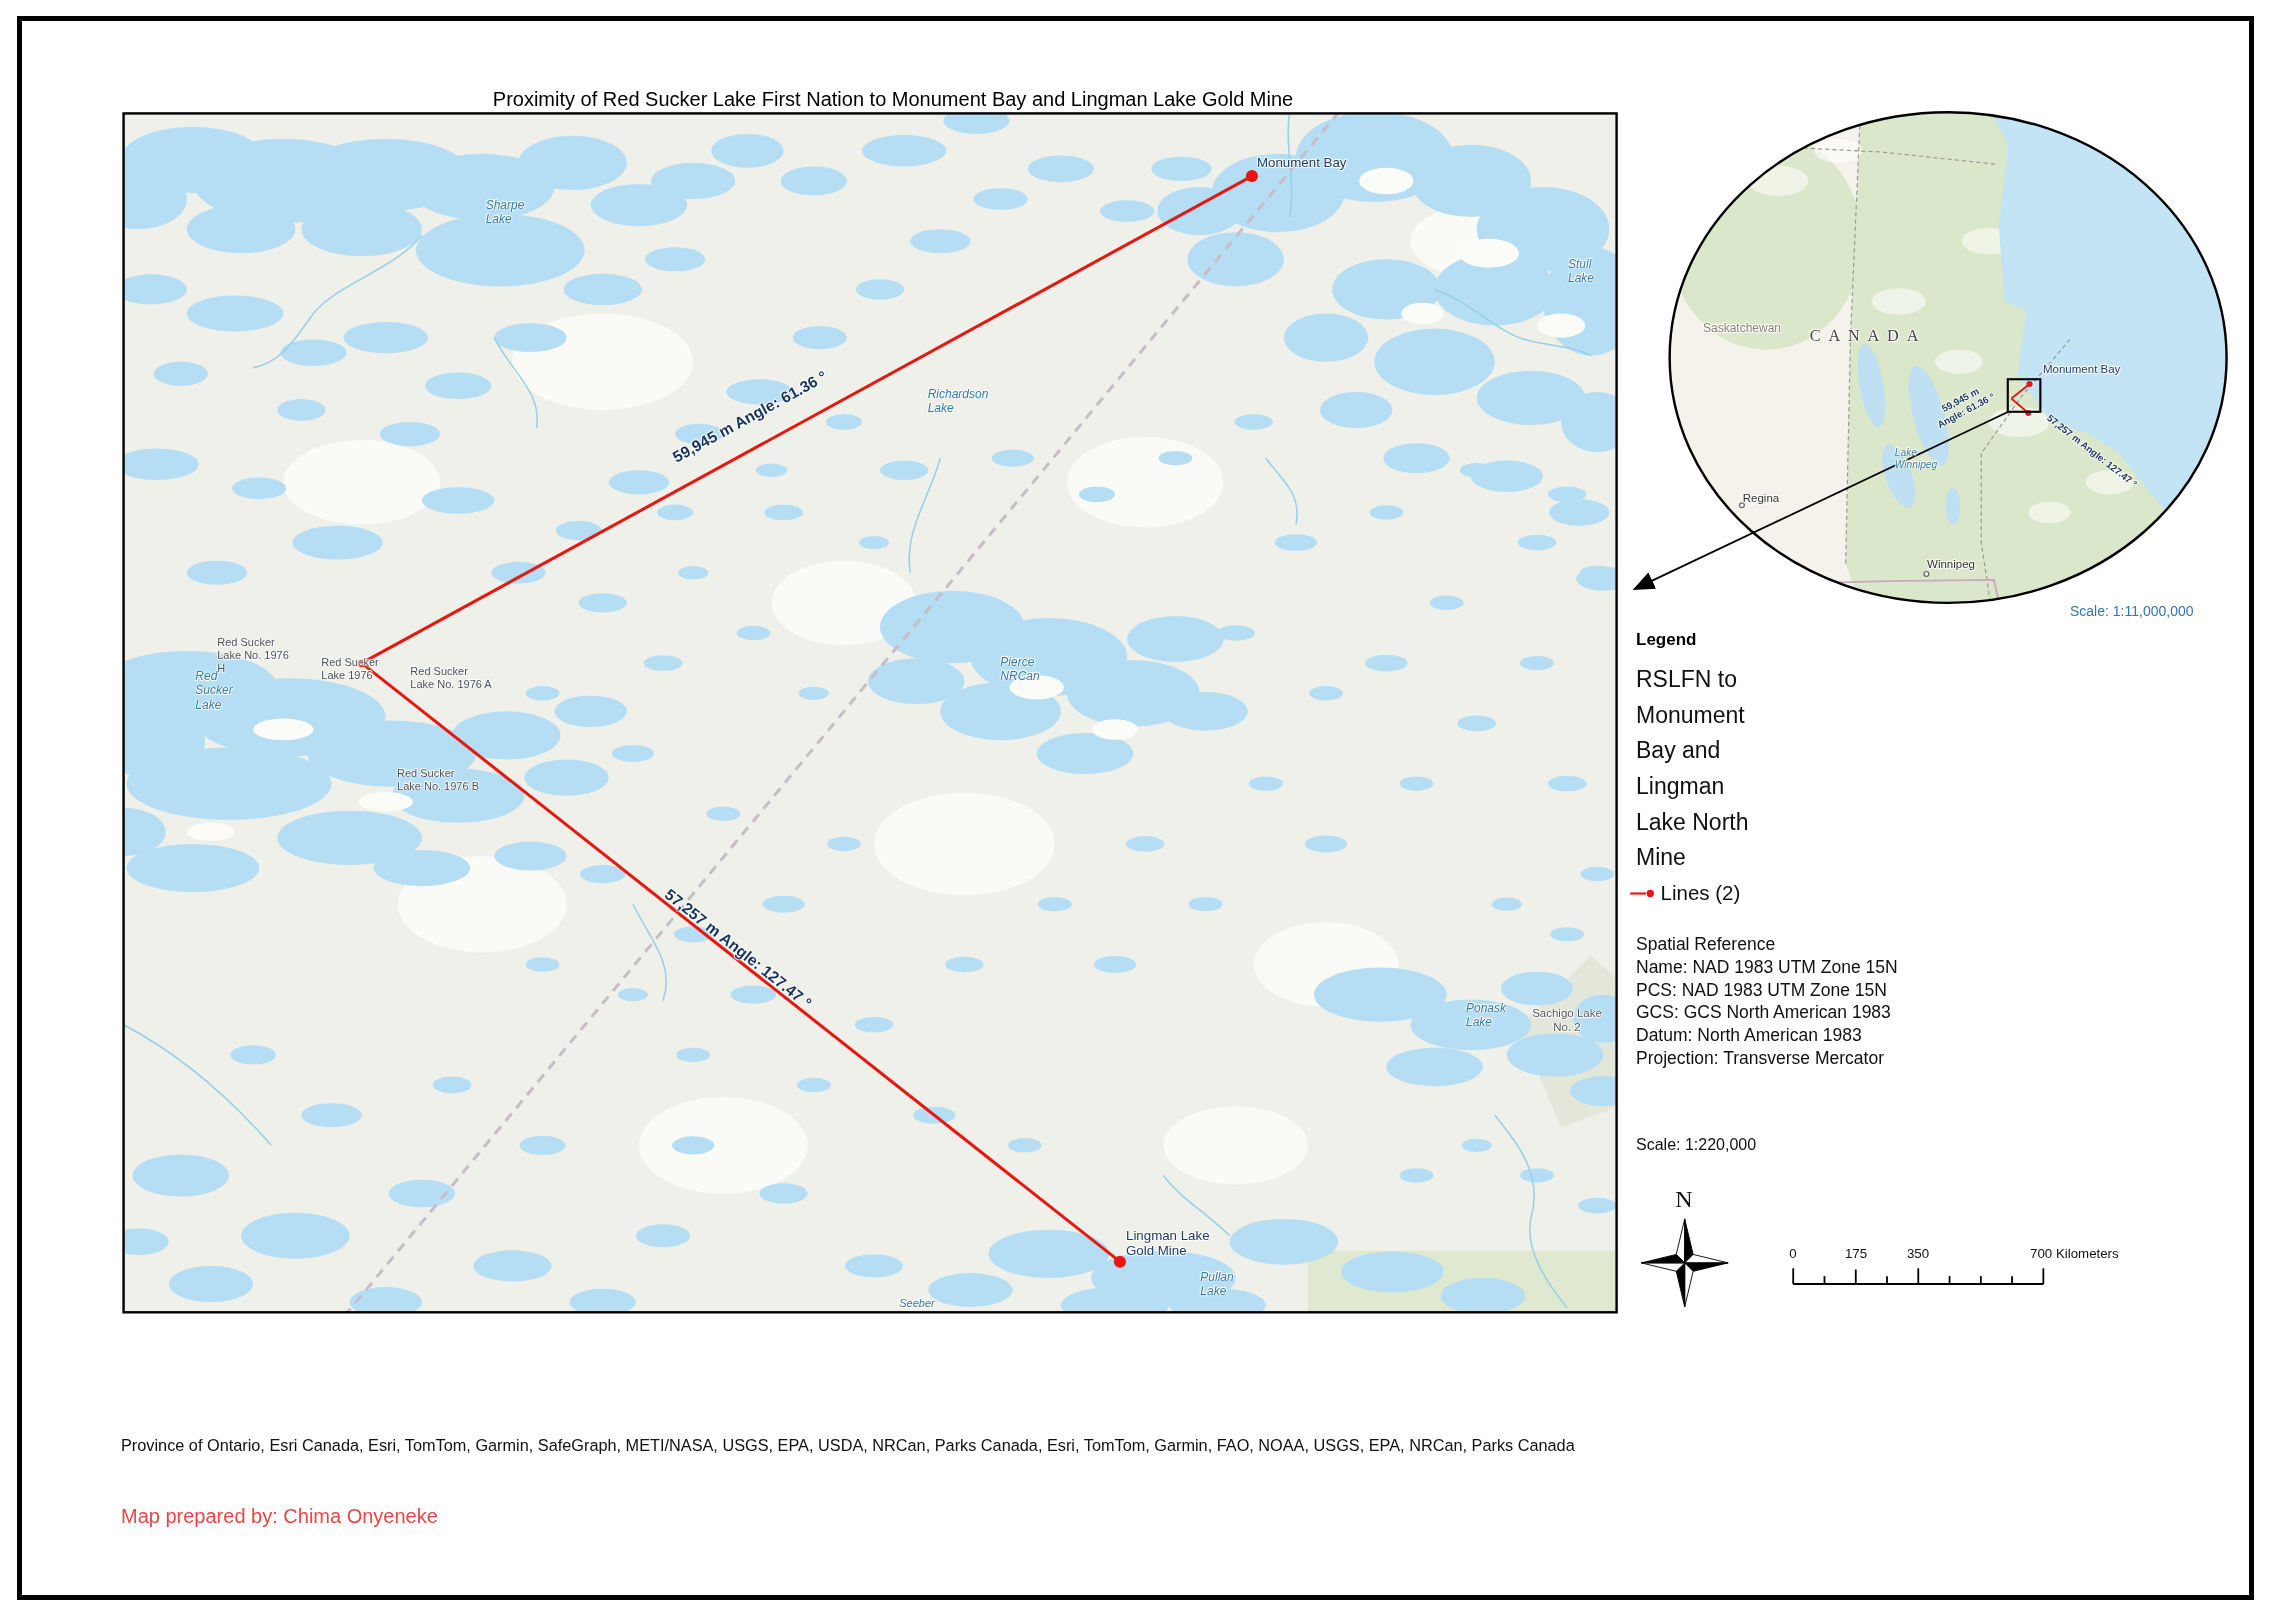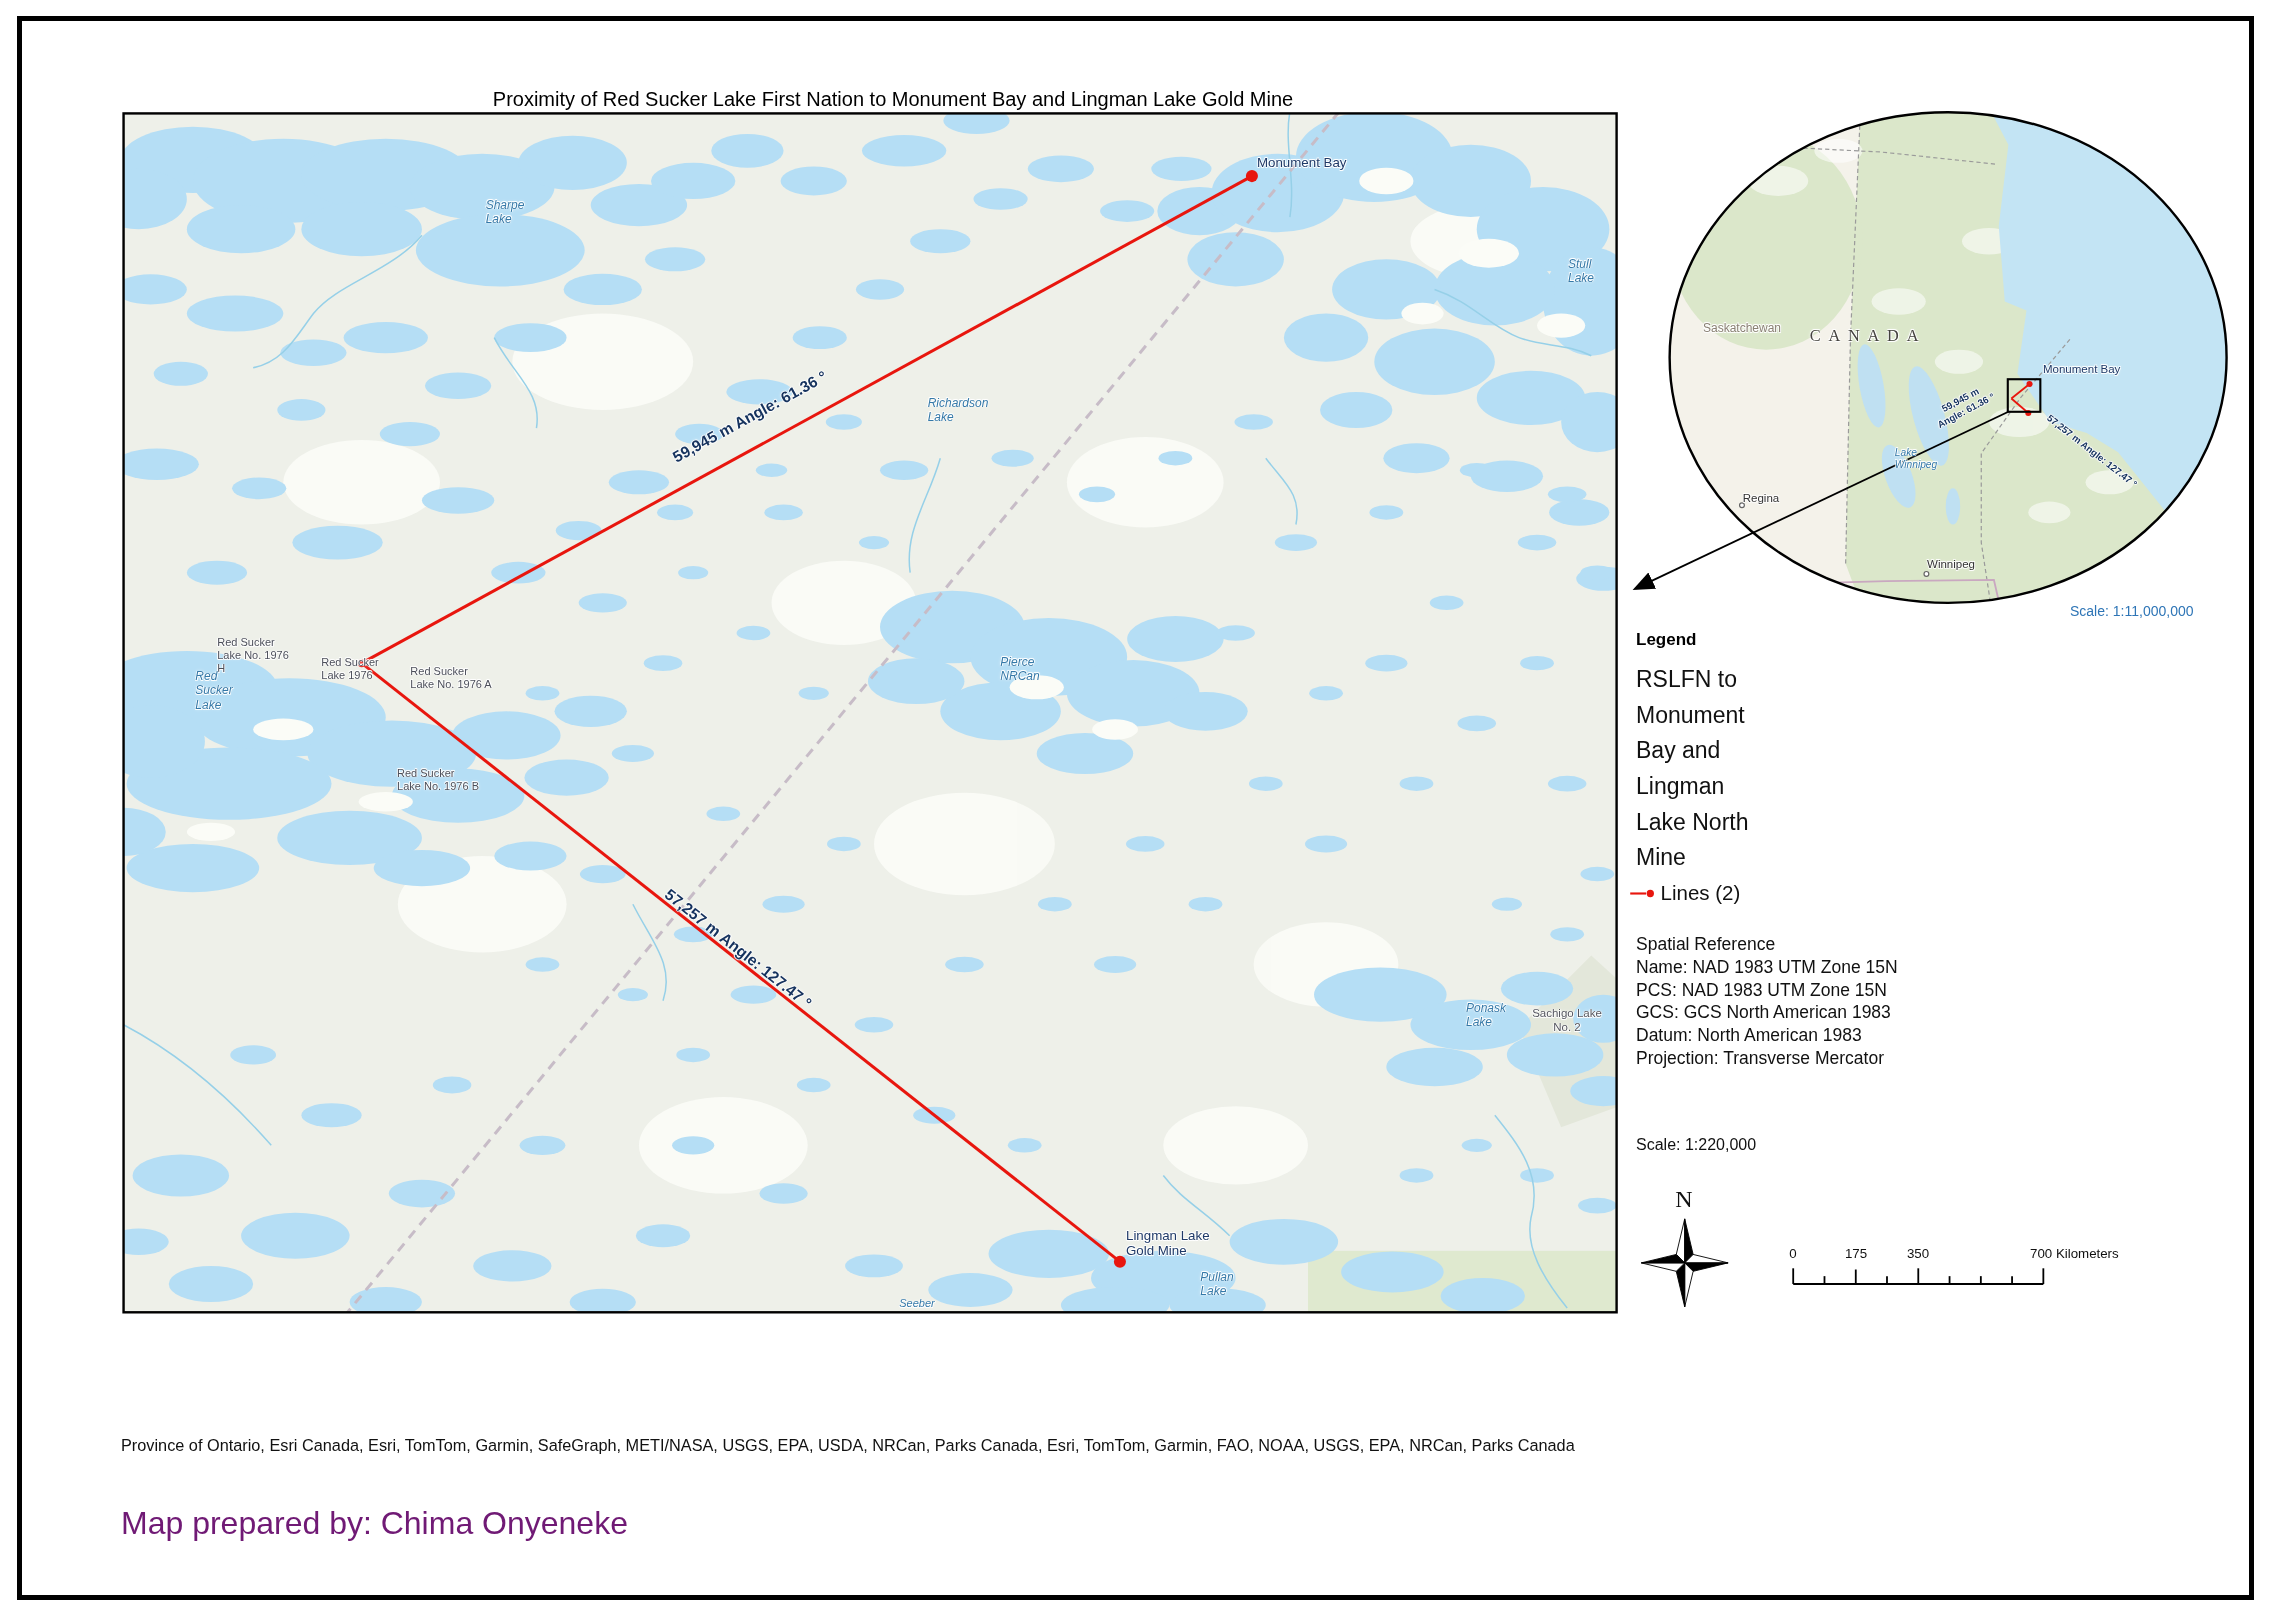--- a/index.html
+++ b/index.html
@@ -20,21 +20,21 @@
   .sask-label{font-size:12px;color:#8a8174;}
   .inset-scale{font-size:14px;color:#2e75b6;white-space:nowrap;margin-top:32px;}
   .legend-title{font-size:17px;font-weight:bold;color:#000;}
   .legend-layer{font-size:23px;color:#111;width:139px;line-height:1.55;}
   .legend-item{display:flex;align-items:center;gap:3.6px;font-size:20.5px;color:#111;}
   .sr-block{font-size:17.5px;color:#111;line-height:1.3;}
   .scale-main{font-size:16px;color:#111;}
   .north-n{font-family:"Liberation Serif",serif;font-size:24px;color:#111;}
   .sb-label{font-size:13.3px;color:#111;white-space:nowrap;}
   .attribution{font-size:16.3px;color:#111;white-space:nowrap;}
-  .prepared{font-size:32px;color:#701a75;}
+  .prepared{font-size:20px;color:#ef4444;}
 </style>
 </head>
 <body>
 
 <div class="page-border"></div>
 
 <svg class="abs" style="left:0;top:0" width="2273" height="1618" viewBox="0 0 3771 2684">
   <defs>
     <clipPath id="mapClip">
         <rect x="205" y="188" width="2477" height="1989"></rect>
@@ -339,21 +339,21 @@
   </g>
 </svg>
 
 <div class="abs page-title" style="left:893px;top:76px;transform:translateX(-50%)">Proximity of Red Sucker Lake First Nation to Monument Bay and Lingman Lake Gold Mine</div>
 
 <div class="abs pt-label halo" style="left:1257px;top:155px">Monument Bay</div>
 <div class="abs lake-label halo ctr" style="left:505px;top:212px">Sharpe
 Lake</div>
 <div class="abs lake-label halo ctr" style="left:1581px;top:271px">Stull
 Lake</div>
-<div class="abs lake-label halo ctr" style="left:958px;top:410px">Richardson
+<div class="abs lake-label halo ctr" style="left:958px;top:401px">Richardson
 Lake</div>
 <div class="abs reserve-label halo ctr" style="left:253px;top:656px">Red Sucker
 Lake No. 1976
 H</div>
 <div class="abs lake-label halo ctr" style="left:214px;top:691px">Red
 Sucker
 Lake</div>
 <div class="abs reserve-label halo ctr" style="left:350px;top:669px">Red Sucker
 Lake 1976</div>
 <div class="abs reserve-label halo ctr" style="left:451px;top:678px">Red Sucker

